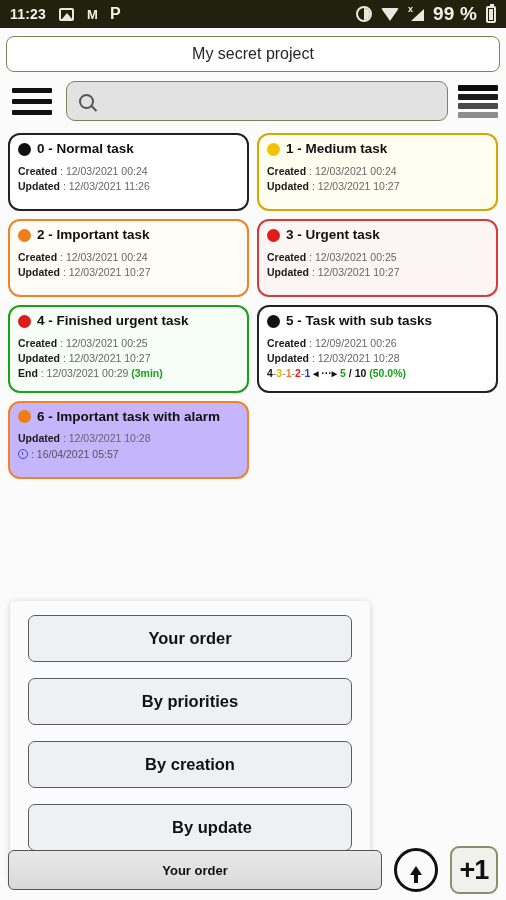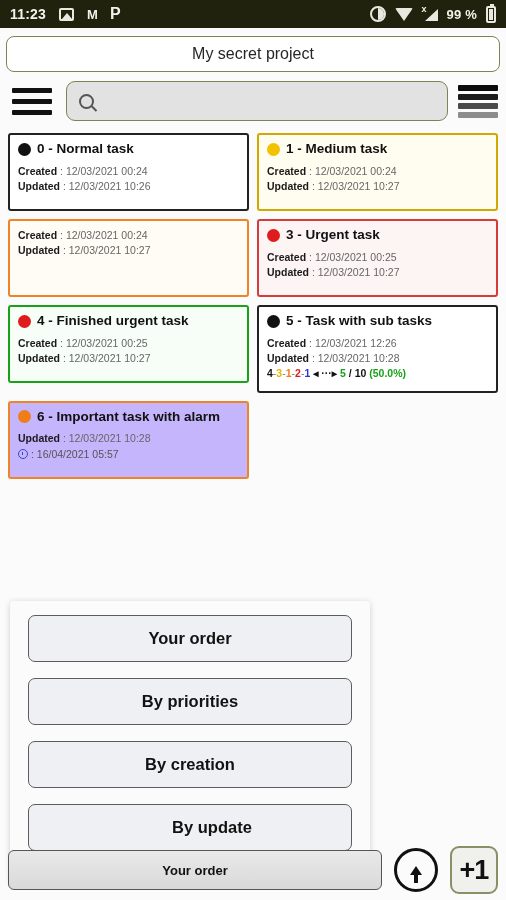--- a/index.html
+++ b/index.html
@@ -25,21 +25,21 @@
   .ic-img:after { content:""; position:absolute; left:1px; bottom:0; width:0; height:0;
     border-left: 5px solid transparent; border-right: 5px solid transparent; border-bottom: 6px solid #eae9e0; }
   .ic-m { font-size: 13px; font-weight: bold; line-height: 1; letter-spacing:-1px; }
   .ic-p { font-size: 16px; font-weight: bold; line-height: 1; }
   .ic-bright { width: 16px; height: 16px; border-radius: 50%; border: 2px solid #eae9e0; position: relative; overflow: hidden;}
   .ic-bright:after { content:""; position:absolute; right:0; top:0; width:50%; height:100%; background:#eae9e0; }
   .ic-wifi { width: 0; height: 0; border-left: 9px solid transparent; border-right: 9px solid transparent; border-top: 13px solid #eae9e0; border-radius: 2px;}
   .ic-sig { position: relative; width: 16px; height: 14px; }
   .ic-sig .tri { position:absolute; right:0; bottom:0; width:0; height:0; border-left: 13px solid transparent; border-bottom: 12px solid #eae9e0; }
   .ic-sig .x { position:absolute; left:0; top:-3px; font-size:9px; font-weight:bold; }
-  .sb-batt-t { font-size: 13px; font-weight: bold; }
+  .sb-batt-t { font-size: 19px; font-weight: bold; }
   .ic-batt { width: 10px; height: 17px; border: 2px solid #eae9e0; border-radius: 2px; position: relative; }
   .ic-batt:before { content:""; position:absolute; top:-4px; left:2px; width:4px; height:2px; background:#eae9e0; }
   .ic-batt:after { content:""; position:absolute; left:1px; top:1px; right:1px; bottom:1px; background:#eae9e0; }
 
   
   .title-wrap { padding: 8px 6px 0 6px; }
   .project-title {
     height: 36px; border: 1.5px solid #7c8456; border-radius: 8px;
     background: #ffffff; display: flex; align-items: center; justify-content: center;
     font-size: 16px; color: #262626;
@@ -60,21 +60,21 @@
   .listicon i { display: block; height: 6px; border-radius: 1px; }
   .listicon i:nth-child(1) { background: #0b0b0b; }
   .listicon i:nth-child(2) { background: #1c1c1c; }
   .listicon i:nth-child(3) { background: #4a4a4a; }
   .listicon i:nth-child(4) { background: #8d8d8d; }
 
   
   .grid { display: flex; flex-wrap: wrap; padding: 0 4px; }
   .cell { width: 50%; padding: 4px; }
   .card {
-    border: 2px solid #222; border-radius: 3px; background: #fff;
+    border: 2px solid #222; border-radius: 12px; background: #fff;
     padding: 7px 8px 9px 8px; min-height: 78px;
   }
   .card-head { display: flex; align-items: center; gap: 6px; margin-bottom: 7px; }
   .dot { width: 13px; height: 13px; border-radius: 50%; background: #111; flex: 0 0 auto; }
   .card-title { font-size: 13.5px; font-weight: bold; color: #111; line-height: 1.1; }
   .meta { font-size: 10.5px; color: #666; line-height: 1.45; white-space: nowrap; }
   .meta b { color: #1a1a1a; font-weight: bold; }
   .dur { color: #1aa11a; font-weight: bold; }
   .subline { font-size: 10.5px; font-weight: bold; line-height: 1.45; color: #111; white-space: nowrap;}
   .subline .s0 { color: #111; } .subline .s1 { color: #e8b800; }
@@ -164,37 +164,41 @@
 
   <div class="grid">
 
     <div class="cell">
       <div class="card" style="border-color:#222;background:#fff">
         <div class="card-head">
           <span class="dot" style="background:#111"></span>
           <span class="card-title">0 - Normal task</span>
         </div>
         <div class="meta"><b>Created</b> : <span>12/03/2021 00:24</span></div>
-        <div class="meta"><b>Updated</b> : <span>12/03/2021 10:26</span></div>
+        <div class="meta"><b>Updated</b> : <span>12/03/2021 11:26</span></div>
       </div>
     </div>
 
     <div class="cell">
       <div class="card" style="border-color:#d2a900;background:#fffdf0">
         <div class="card-head">
           <span class="dot" style="background:#f2c200"></span>
           <span class="card-title">1 - Medium task</span>
         </div>
         <div class="meta"><b>Created</b> : <span>12/03/2021 00:24</span></div>
         <div class="meta"><b>Updated</b> : <span>12/03/2021 10:27</span></div>
       </div>
     </div>
 
     <div class="cell">
       <div class="card" style="border-color:#ee8327;background:#fffbf5">
+        <div class="card-head">
+          <span class="dot" style="background:#ef7d18"></span>
+          <span class="card-title">2 - Important task</span>
+        </div>
         <div class="meta"><b>Created</b> : <span>12/03/2021 00:24</span></div>
         <div class="meta"><b>Updated</b> : <span>12/03/2021 10:27</span></div>
       </div>
     </div>
 
     <div class="cell">
       <div class="card" style="border-color:#d63b3b;background:#fdf4f4">
         <div class="card-head">
           <span class="dot" style="background:#e01b1b"></span>
           <span class="card-title">3 - Urgent task</span>
@@ -205,30 +209,31 @@
     </div>
 
     <div class="cell">
       <div class="card" style="border-color:#17a217;background:#f7fdf7">
         <div class="card-head">
           <span class="dot" style="background:#e01b1b"></span>
           <span class="card-title">4 - Finished urgent task</span>
         </div>
         <div class="meta"><b>Created</b> : <span>12/03/2021 00:25</span></div>
         <div class="meta"><b>Updated</b> : <span>12/03/2021 10:27</span></div>
+        <div class="meta"><b>End</b> : <span>12/03/2021 00:29</span> <span class="dur">(3min)</span></div>
       </div>
     </div>
 
     <div class="cell">
       <div class="card" style="border-color:#222;background:#fff">
         <div class="card-head">
           <span class="dot" style="background:#111"></span>
           <span class="card-title">5 - Task with sub tasks</span>
         </div>
-        <div class="meta"><b>Created</b> : <span>12/03/2021 12:26</span></div>
+        <div class="meta"><b>Created</b> : <span>12/09/2021 00:26</span></div>
         <div class="meta"><b>Updated</b> : <span>12/03/2021 10:28</span></div>
         <div class="subline">
           <span class="s0">4</span><span class="sep">-</span><span class="s1">3</span><span class="sep">-</span><span class="s2">1</span><span class="sep">-</span><span class="s3">2</span><span class="sep">-</span><span class="s4">1</span> <span class="arrows">◂ ···▸</span> <span class="done">5</span> <span class="tot">/</span> <span class="tot">10</span> <span class="pct">(50.0%)</span>
         </div>
       </div>
     </div>
 
     <div class="cell">
       <div class="card" style="border-color:#ee8327;background:#c4b5fd">
         <div class="card-head">

